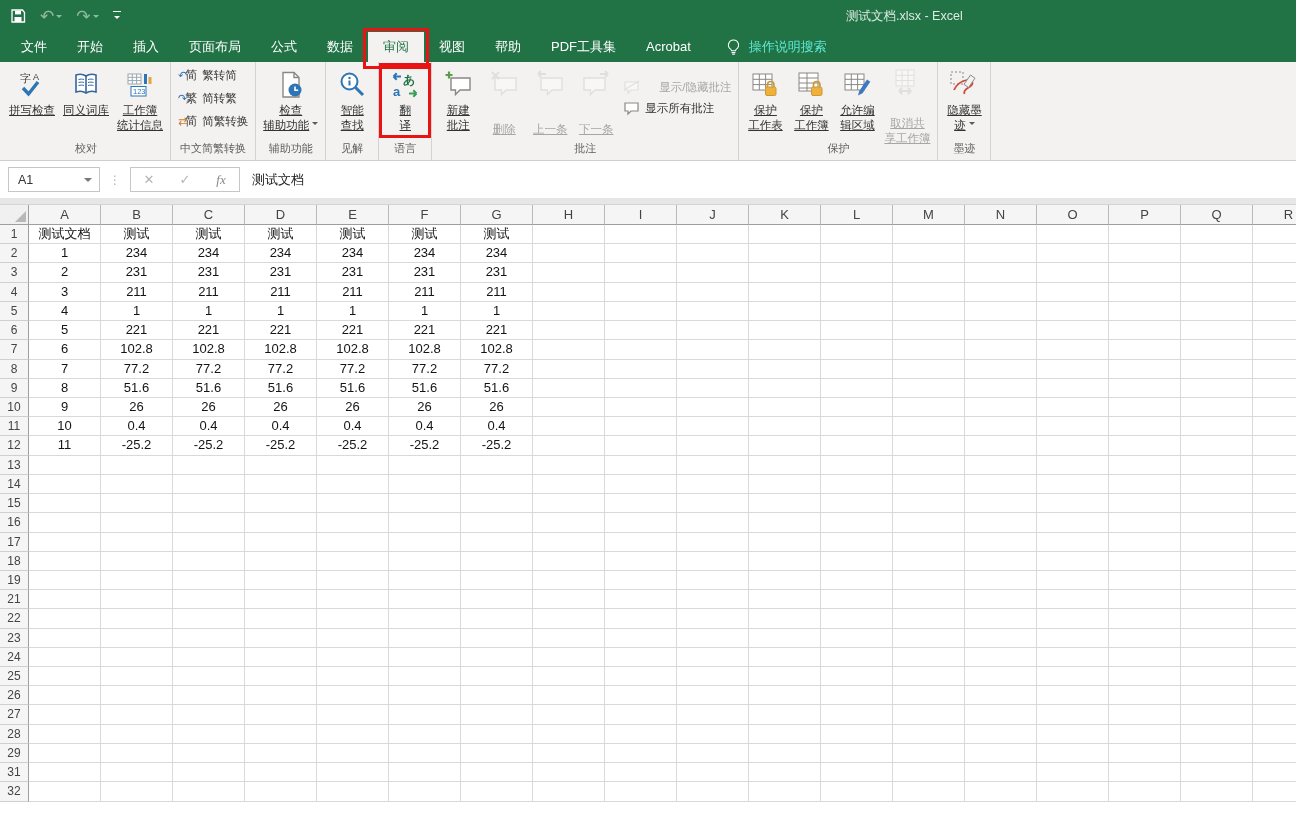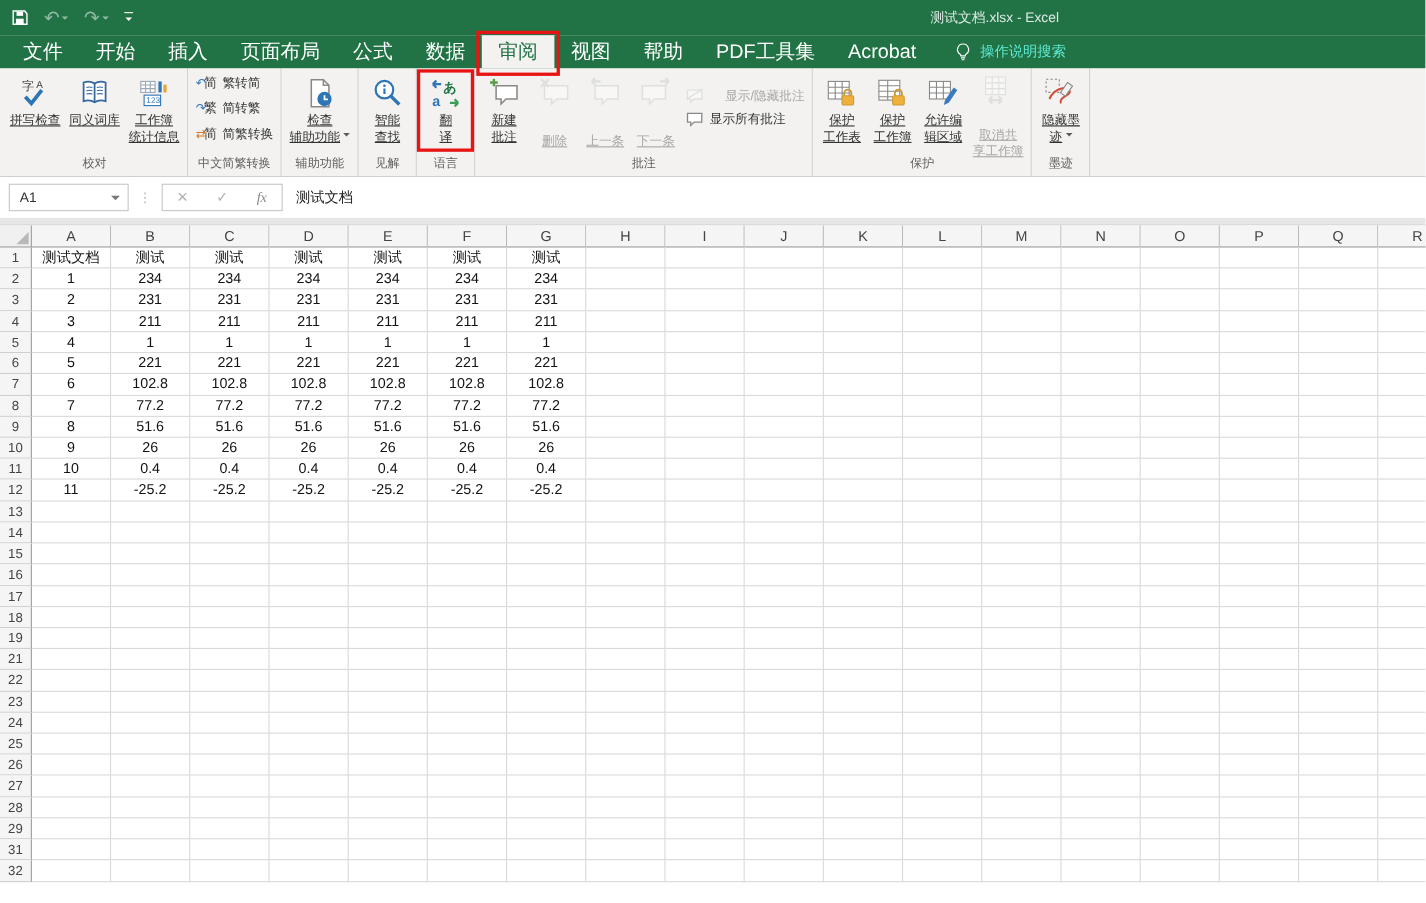--- a/index.html
+++ b/index.html
@@ -23,21 +23,21 @@
   .qat{display:flex;align-items:center;gap:14px;color:#fff;}
   .qat .qbtn{display:flex;align-items:center;gap:2px;cursor:pointer;}
   .qundo,.qredo{font-size:17px;color:rgba(255,255,255,.5);line-height:1;}
   .mini-chev{width:0;height:0;border:3px solid transparent;border-top-color:rgba(255,255,255,.5);margin-top:4px;}
   .qat-more{display:inline-flex;flex-direction:column;align-items:center;}
   .qat-more .bar{width:8px;border-top:1.5px solid #fff;margin-bottom:2px;}
   .qat-more .tri{width:0;height:0;border:3.5px solid transparent;border-top-color:#fff;}
   .wintitle{position:absolute;left:846px;top:0;line-height:32px;color:rgba(255,255,255,.85);font-size:12.5px;white-space:nowrap;}
   
   .tabbar{height:30px;background:var(--green);display:flex;align-items:stretch;padding-left:6px;position:relative;}
-  .tab{padding:0 15px;line-height:30px;font-size:18px;color:#fff;white-space:nowrap;cursor:pointer;position:relative;}
+  .tab{padding:0 15px;line-height:30px;font-size:13px;color:#fff;white-space:nowrap;cursor:pointer;position:relative;}
   .tab.active{background:var(--ribbon-bg);color:var(--green);}
   .ann{position:absolute;border:3px solid var(--ann);pointer-events:none;z-index:60;}
   .ann-tab{top:-4px;left:-5px;right:-5px;bottom:-7px;}
   .ann-translate{top:-2px;left:-3px;right:-3px;bottom:-1px;}
   .search{display:flex;align-items:center;gap:8px;color:#5eead4;font-size:13px;margin-left:20px;cursor:pointer;}
   
   .ribbon{height:99px;background:var(--ribbon-bg);border-bottom:1px solid #d0cece;display:flex;align-items:stretch;padding-left:2px;}
   .rgroup{display:flex;flex-direction:column;border-right:1px solid #d5d3d1;}
   .rbody{flex:1;display:flex;align-items:flex-start;padding:3px 3px 0;}
   .rlabel{font-size:11px;color:#605e5c;text-align:center;padding:0 6px 4px;white-space:nowrap;}
@@ -47,21 +47,21 @@
   .bb.disabled,.sb.disabled{color:var(--disabled);cursor:default;gap:19px;}
   .disabled svg{opacity:.42;filter:grayscale(1);}
   .chev{display:inline-block;width:0;height:0;border:3.5px solid transparent;border-top-color:currentColor;margin-left:3px;vertical-align:1px;opacity:.8;}
   .stack{display:flex;flex-direction:column;justify-content:center;gap:2px;height:66px;}
   .sb{display:flex;align-items:center;gap:5px;font-size:11.5px;color:var(--txt);padding:2px 4px;white-space:nowrap;cursor:pointer;}
   .cn-ch{font-size:12px;color:#3a3a3a;}
   .cn-arr{font-size:11px;margin-right:-2px;}
   .blue{color:#2e75b5;} .orange{color:#cf7a2a;}
   
   .fbar{height:37px;background:#fff;display:flex;align-items:center;padding-left:8px;}
-  .namebox{width:109px;height:25px;border:1px solid #c8c6c4;background:#fff;display:flex;align-items:center;font-size:12.5px;color:#333;padding-left:9px;}
+  .namebox{width:92px;height:25px;border:1px solid #c8c6c4;background:#fff;display:flex;align-items:center;font-size:12.5px;color:#333;padding-left:9px;}
   .namebox .nb-tri{margin-left:auto;margin-right:7px;width:0;height:0;border:4px solid transparent;border-top-color:#777;transform:translateY(2px);}
   .fdots{color:#b5b3b1;font-size:12px;margin:0 9px;letter-spacing:0;}
   .fbtnbox{height:25px;border:1px solid #c8c6c4;background:#fff;display:flex;align-items:center;gap:0;}
   .fbtn{width:36px;text-align:center;color:#b5b3b1;font-size:13px;cursor:pointer;}
   .fx{font-family:"Liberation Serif","DejaVu Serif",serif;font-style:italic;color:#8a8886;font-size:13px;}
   .fvalue{font-size:13px;color:#222;padding-left:12px;flex:1;}
   .gapband{height:7px;background:#e7e6e6;border-bottom:1px solid #d6d4d2;}
   
   .grid{position:relative;}
   .chead{display:flex;height:20px;background:var(--hdr-bg);}

